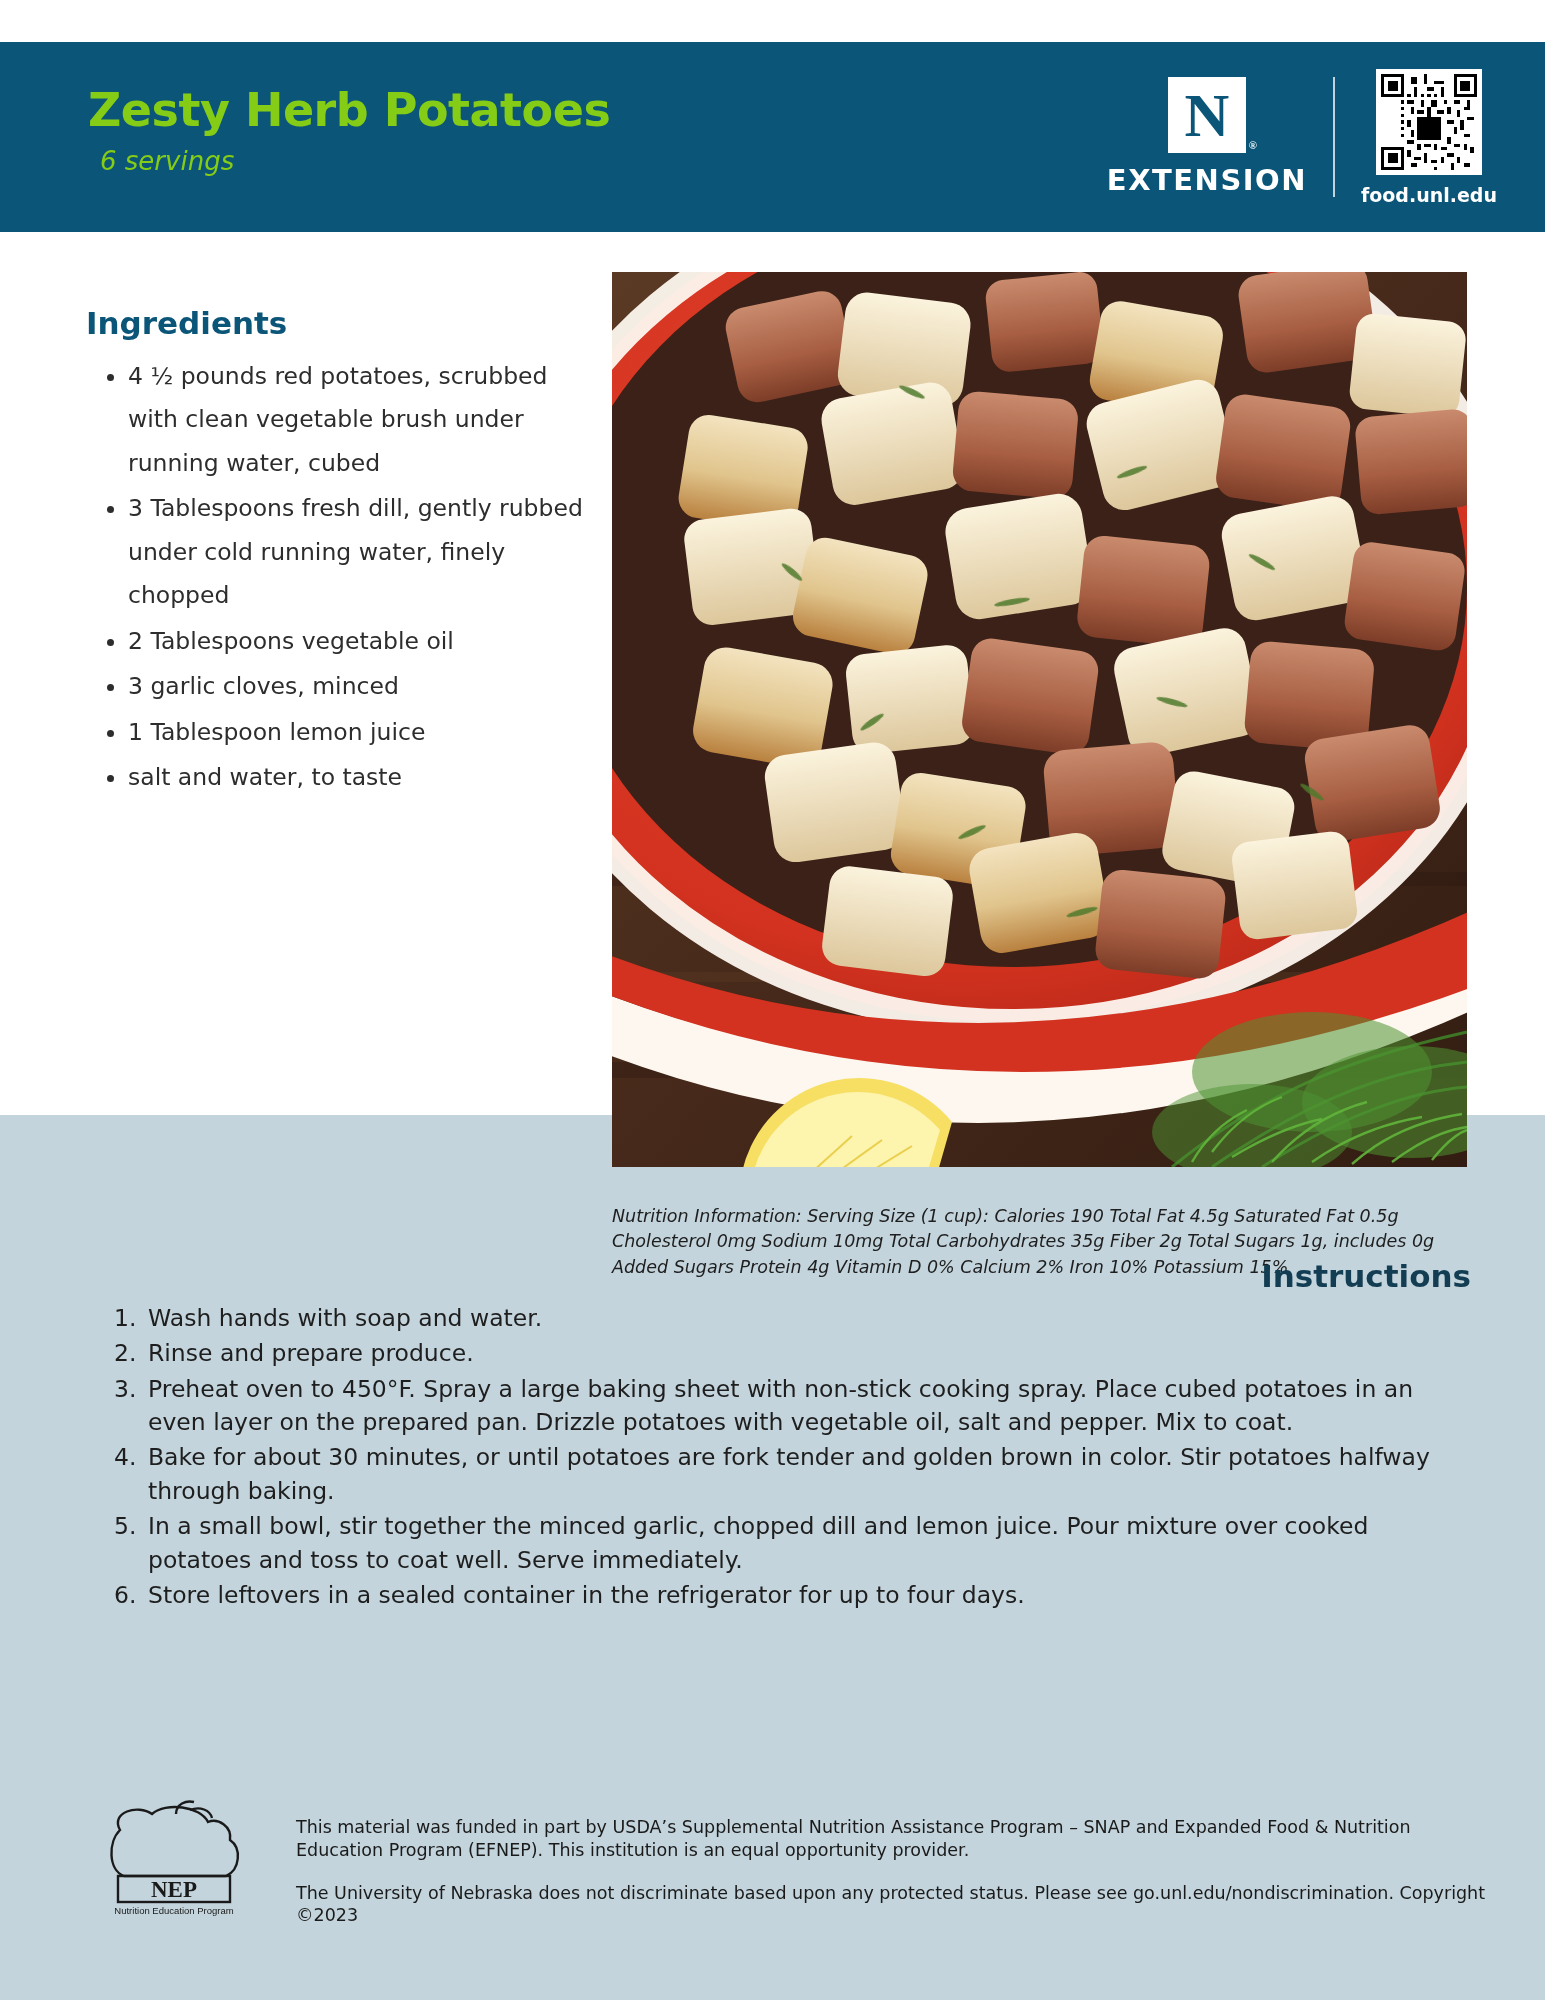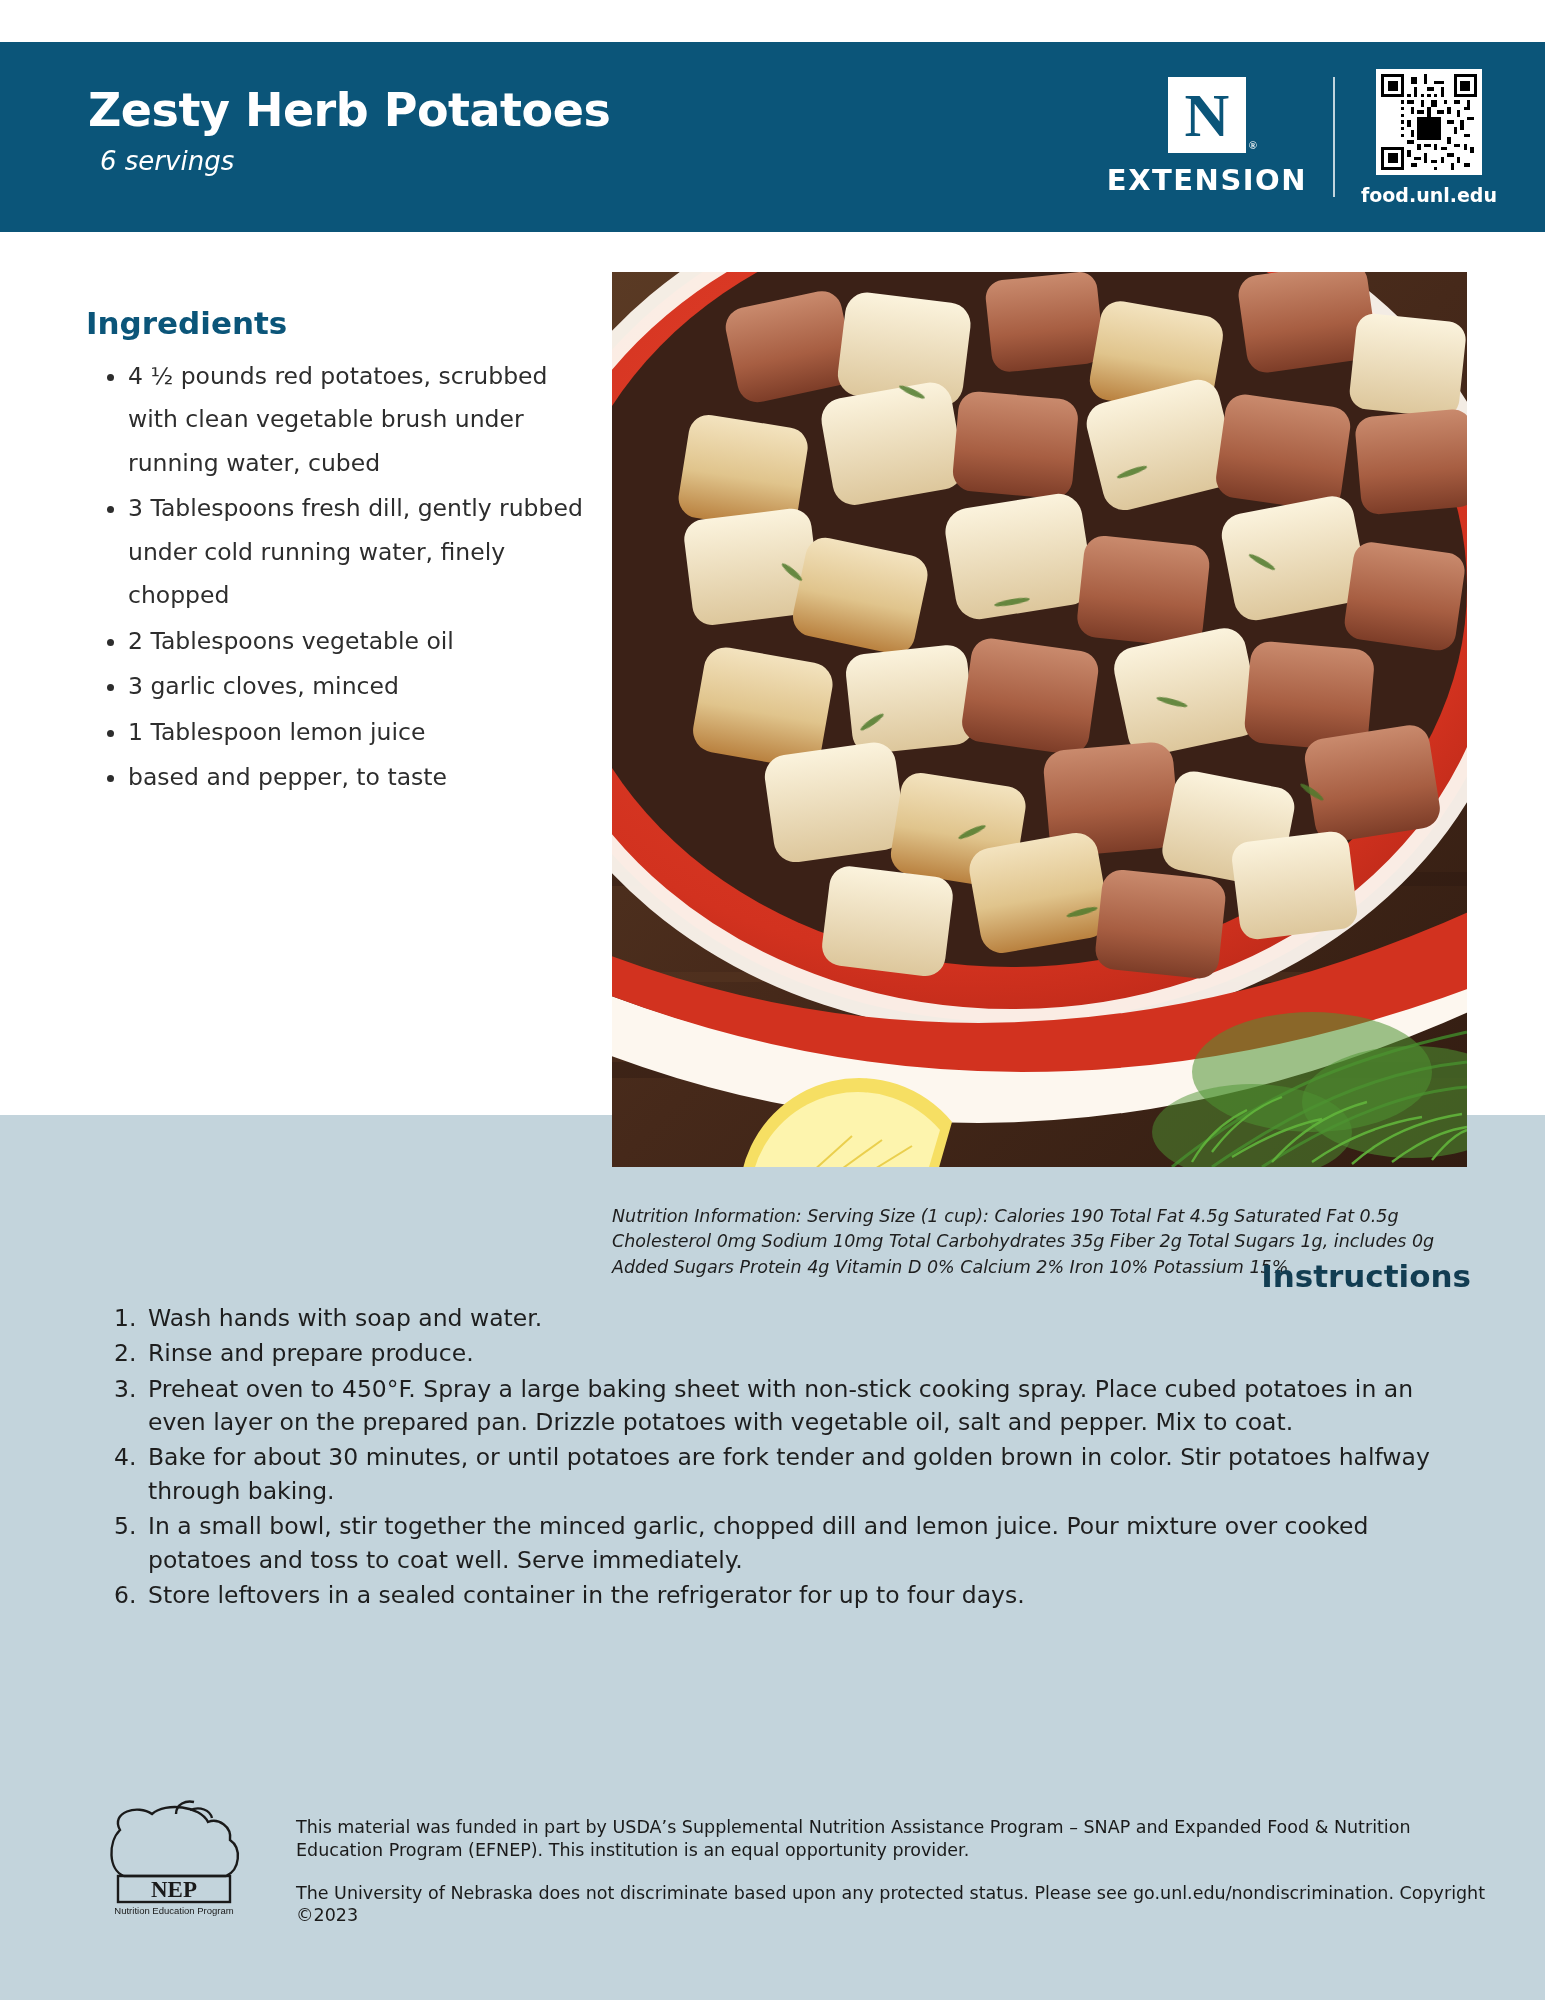--- a/index.html
+++ b/index.html
@@ -21,21 +21,21 @@
     left: 0; top: 42px;
     width: 1545px;
     height: 190px;
     background: #0b5579;
     display: flex;
     align-items: center;
     justify-content: space-between;
     box-sizing: border-box;
     padding: 0 48px 0 88px;
   }
-  .title-block { color: #ffffff; }
+  .title-block { color: #84cc16; }
   .recipe-title {
     font-size: 46px;
     font-weight: bold;
     letter-spacing: -0.5px;
     line-height: 1.05;
     margin: 0 0 6px 0;
   }
   .servings {
     font-size: 26px;
     font-style: italic;
@@ -319,21 +319,21 @@
 </div>
 
 <div class="ingredients">
   <h2 class="section-heading">Ingredients</h2>
   <ul class="ing-list">
     <li>4 ½ pounds red potatoes, scrubbed with clean vegetable brush under running water, cubed</li>
     <li>3 Tablespoons fresh dill, gently rubbed under cold running water, finely chopped</li>
     <li>2 Tablespoons vegetable oil</li>
     <li>3 garlic cloves, minced</li>
     <li>1 Tablespoon lemon juice</li>
-    <li>based and pepper, to taste</li>
+    <li>salt and water, to taste</li>
   </ul>
 </div>
 
 <div class="photo">
   <svg width="855" height="895" viewBox="0 0 855 895">
     <defs>
       <radialGradient id="bowlGrad" cx="45%" cy="40%" r="75%">
         <stop offset="0%" stop-color="#e8452f"></stop>
         <stop offset="70%" stop-color="#d2321f"></stop>
         <stop offset="100%" stop-color="#a51f12"></stop>

